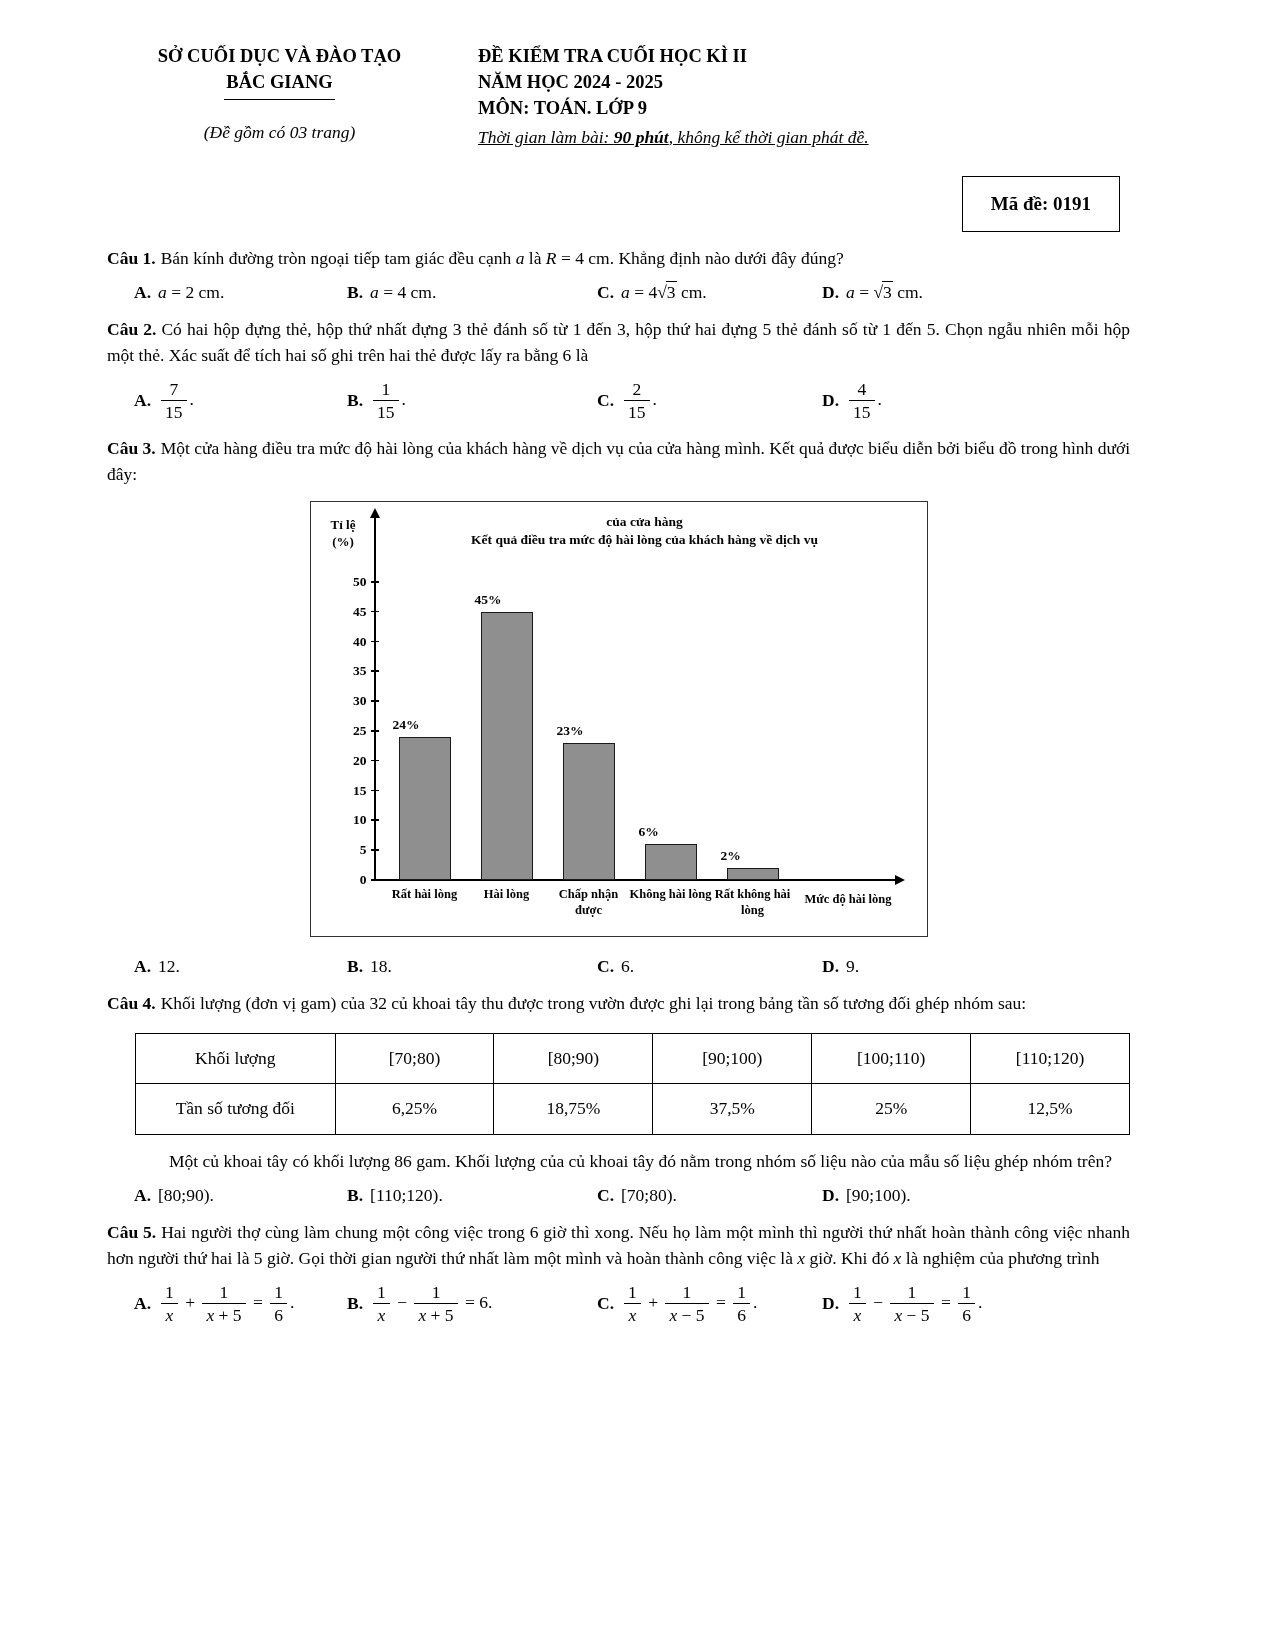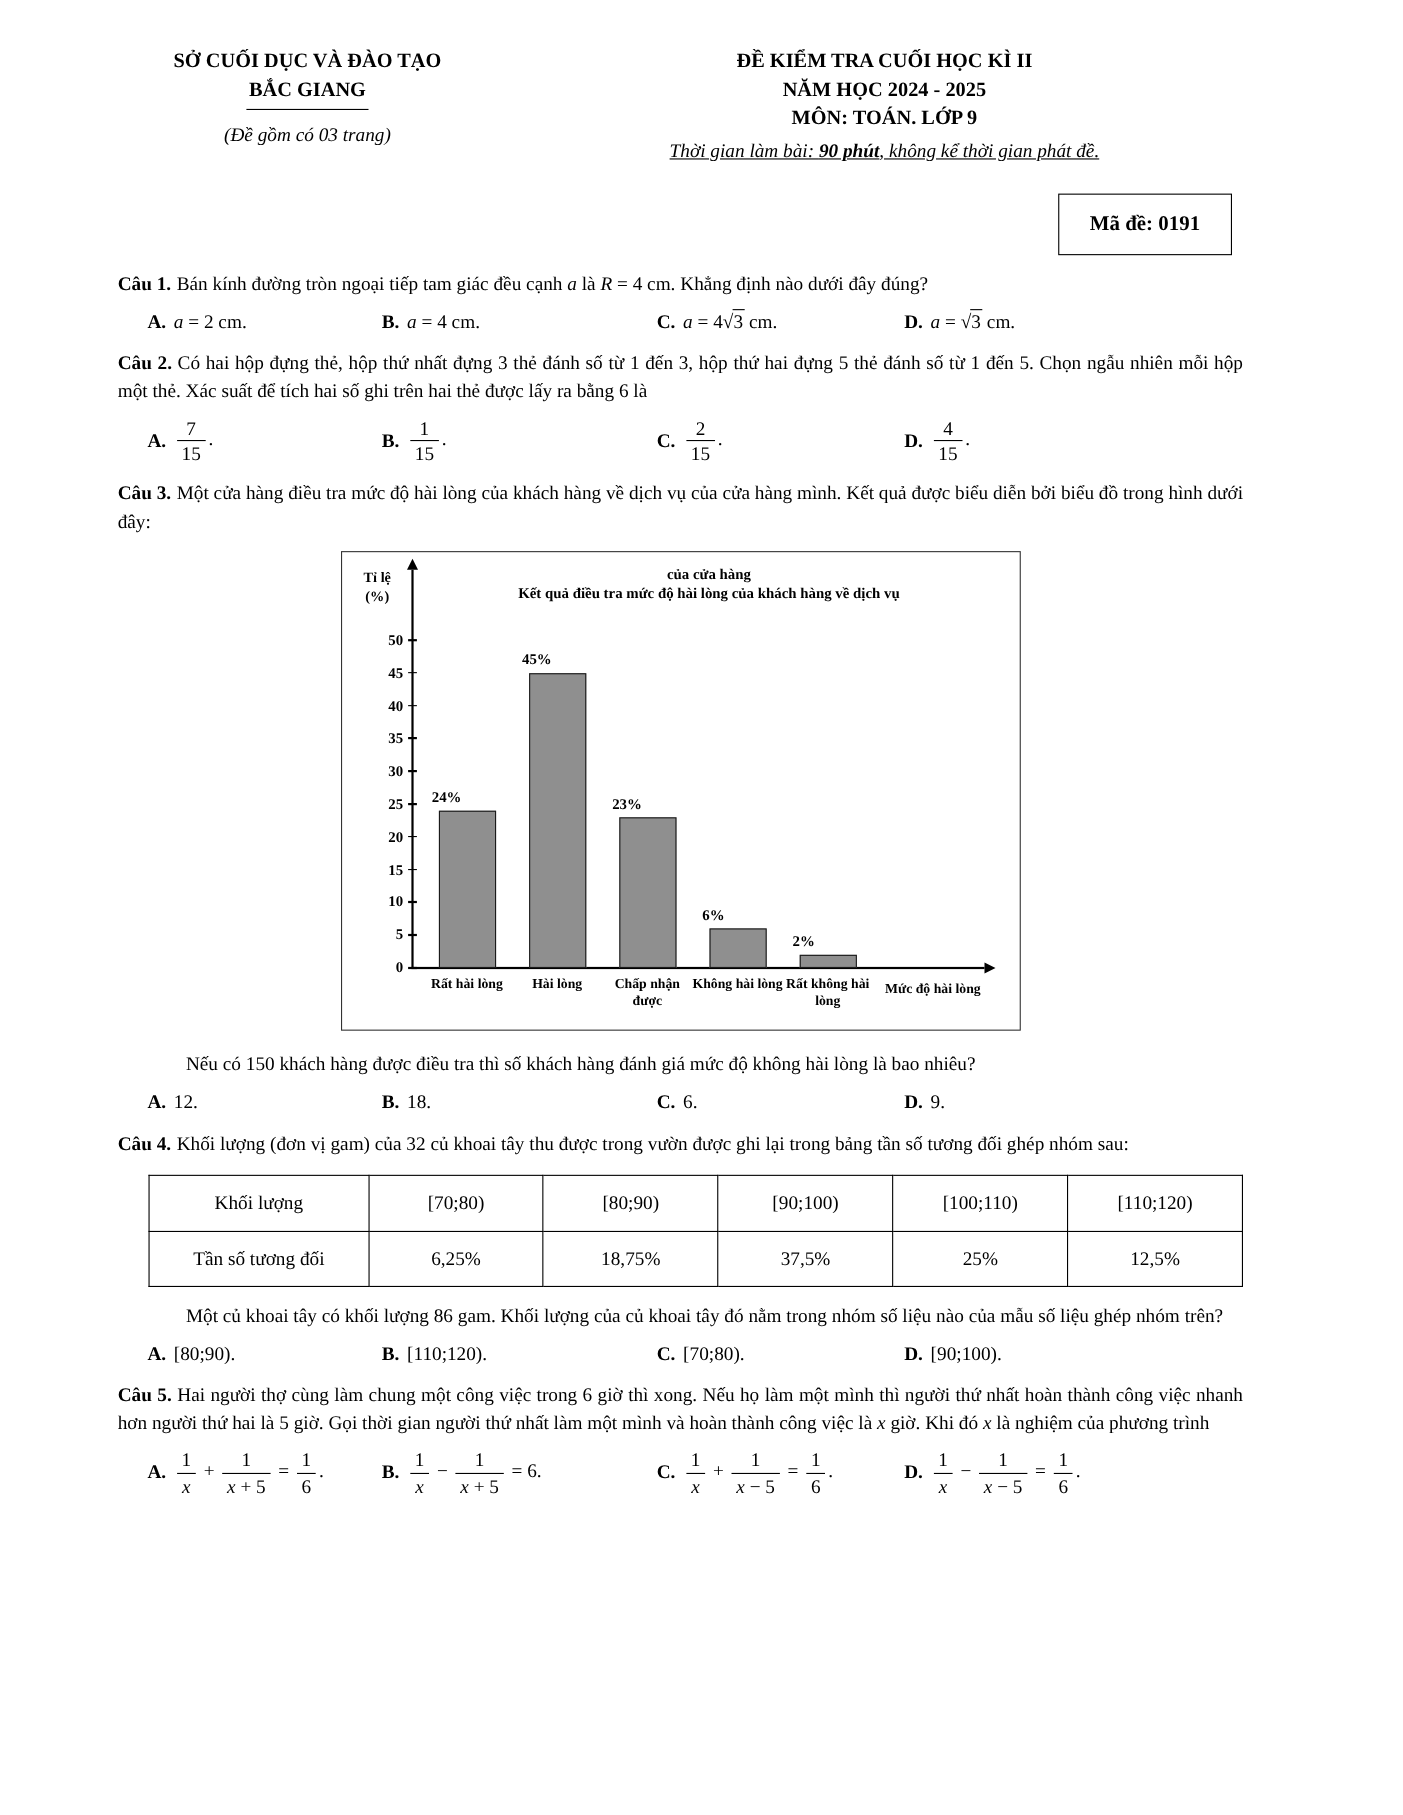--- a/index.html
+++ b/index.html
@@ -7,22 +7,22 @@
   .page{width:1275px;min-height:1650px;margin:0 auto;background:#fff;color:#000;
         padding:44px 145px 28px 107px;display:flex;flex-direction:column;
         font-family:"Liberation Serif","DejaVu Serif",serif;font-size:17.5px;line-height:1.45;}
   .b{font-weight:bold;}.i{font-style:italic;}.bi{font-weight:bold;font-style:italic;}
 
   
   .header{display:flex;}
   .h-left{width:345px;flex-shrink:0;text-align:center;}
   .dept{font-weight:bold;font-size:18.5px;line-height:1.35;}
   .dept-u{display:inline-block;border-bottom:1.6px solid #000;padding:0 2px 3px;font-weight:bold;font-size:18.5px;}
-  .pages{font-style:italic;margin-top:10px;}
-  .h-right{flex:1;text-align:center;padding-left:26px;}
+  .pages{font-style:italic;margin-top:20px;}
+  .h-right{flex:1;text-align:left;padding-left:26px;}
   .h-right .t{font-weight:bold;font-size:18.5px;line-height:1.4;}
   .time{font-style:italic;margin-top:3px;text-decoration:underline;}
 
   .made-row{display:flex;justify-content:flex-end;margin:26px 10px 4px 0;}
   .made-box{border:1.7px solid #000;padding:13px 28px;font-weight:bold;font-size:19px;}
 
   .sec-heading{margin-top:16px;font-size:18px;}
 
   .qtext{margin:10px 0 0;text-align:justify;}
   .qlabel{margin-right:5px;}
@@ -184,21 +184,20 @@
           <div class="vlabel" style="left: 264px; top: 240.24px;">6%</div>
           <div class="clabel" style="left: 252px;">Không hài lòng</div>
           <div class="bar" style="left: 352px; height: 11.92px; background: rgb(143, 143, 143); border: 1.3px solid rgb(26, 26, 26);"></div>
           <div class="vlabel" style="left: 346px; top: 264.08px;">2%</div>
           <div class="clabel" style="left: 334px;">Rất không hài lòng</div>
         </div>
       <div class="x-axis-title">Mức độ hài lòng</div>
     </div>
   </div>
 
-  <p class="qtext indent"><span>Nếu có 150 khách hàng được điều tra thì số khách hàng đánh giá mức độ không hài lòng là bao nhiêu?</span></p>
   <div class="opts">
     <div class="opt">
         <span class="okey">A.</span>
         <span><span>12.</span></span>
       </div>
     <div class="opt">
         <span class="okey">B.</span>
         <span><span>18.</span></span>
       </div>
     <div class="opt">

